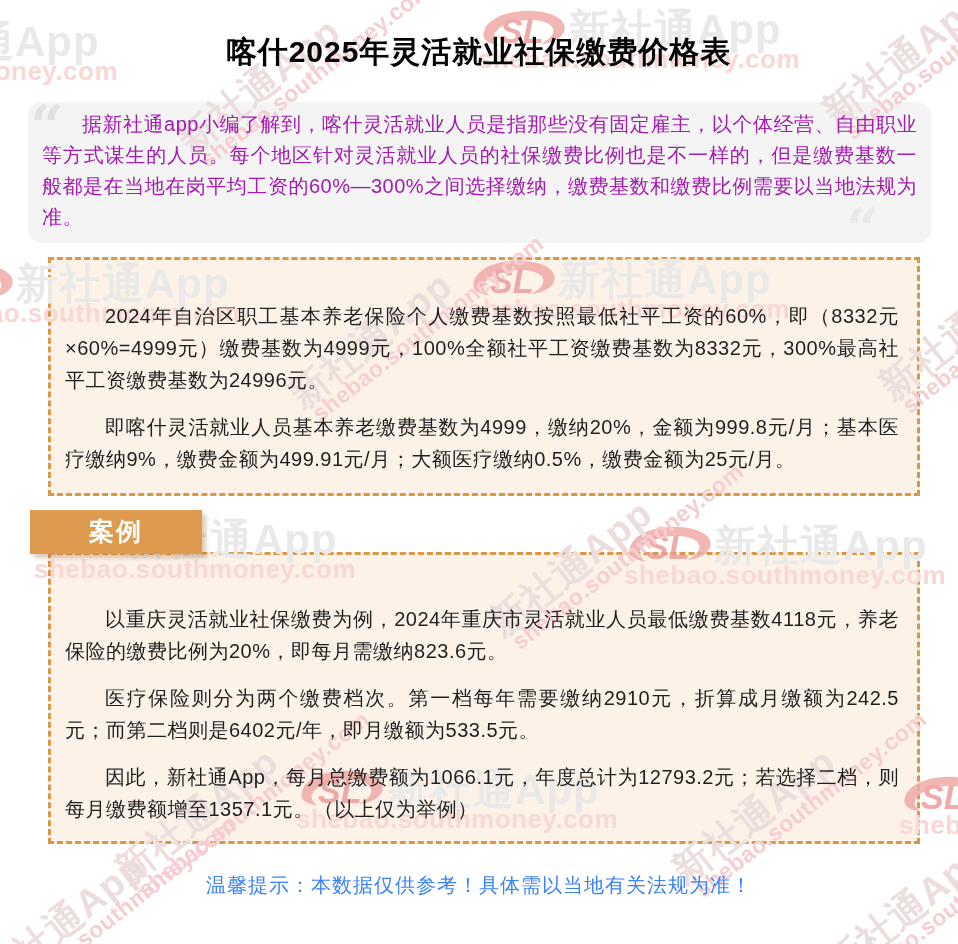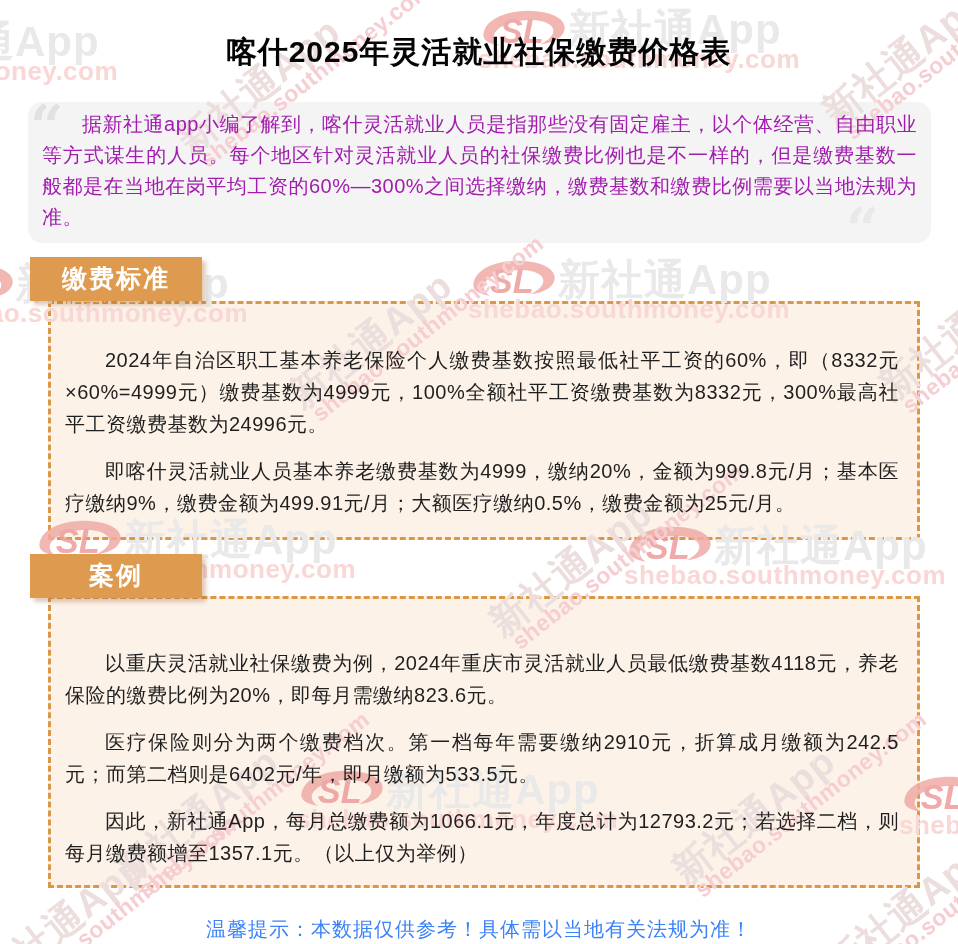--- a/index.html
+++ b/index.html
@@ -226,21 +226,20 @@
 
   <h1 class="title z">喀什2025年灵活就业社保缴费价格表</h1>
 
   <div class="intro-card">
     <span class="quote open">“</span>
     <span class="quote close">“</span>
     <p class="intro-text z">据新社通app小编了解到，喀什灵活就业人员是指那些没有固定雇主，以个体经营、自由职业等方式谋生的人员。每个地区针对灵活就业人员的社保缴费比例也是不一样的，但是缴费基数一般都是在当地在岗平均工资的60%—300%之间选择缴纳，缴费基数和缴费比例需要以当地法规为准。</p>
   </div>
 
   <div class="section">
-    <div class="tab">缴费标准</div>
     <div class="dash-box standard">
       <p class="z">2024年自治区职工基本养老保险个人缴费基数按照最低社平工资的60%，即（8332元×60%=4999元）缴费基数为4999元，100%全额社平工资缴费基数为8332元，300%最高社平工资缴费基数为24996元。</p>
       <p class="z">即喀什灵活就业人员基本养老缴费基数为4999，缴纳20%，金额为999.8元/月；基本医疗缴纳9%，缴费金额为499.91元/月；大额医疗缴纳0.5%，缴费金额为25元/月。</p>
     </div>
   </div>
 
   <div class="section">
     <div class="tab">案例</div>
     <div class="dash-box case">
       <p class="z">以重庆灵活就业社保缴费为例，2024年重庆市灵活就业人员最低缴费基数4118元，养老保险的缴费比例为20%，即每月需缴纳823.6元。</p>

